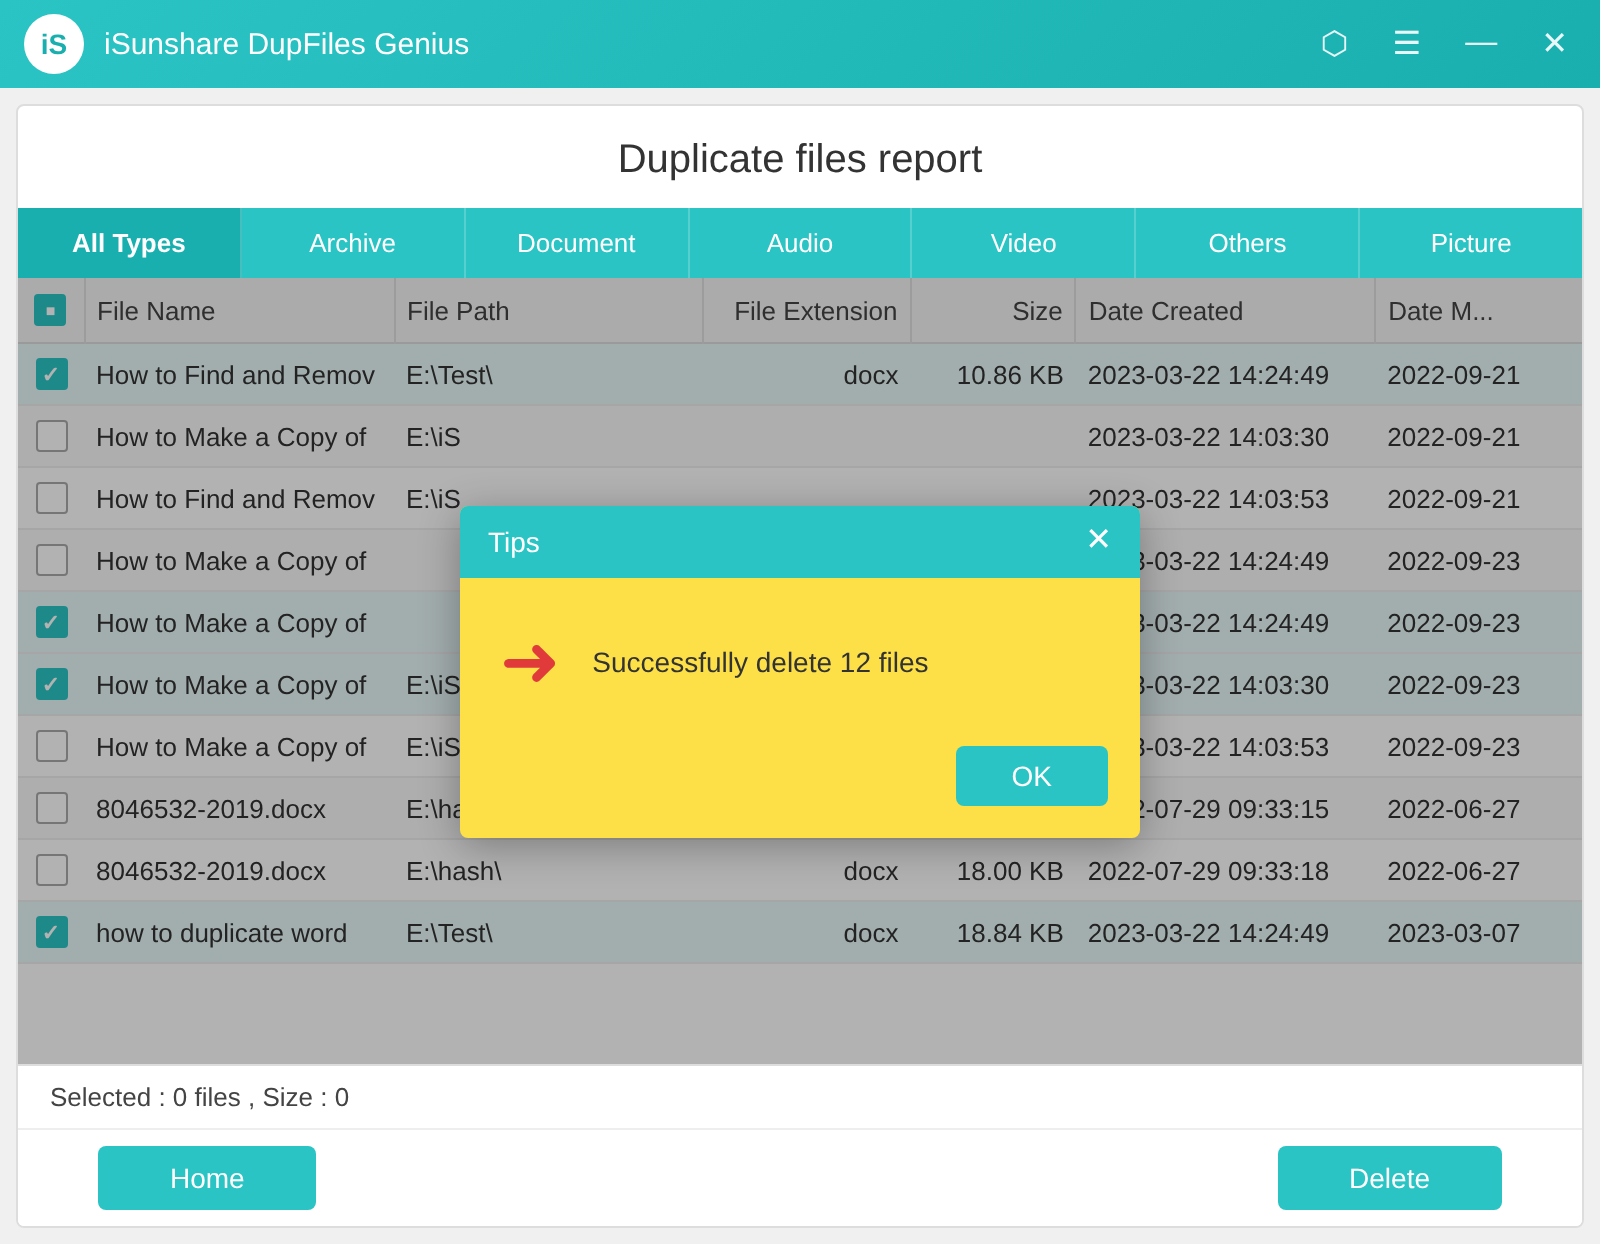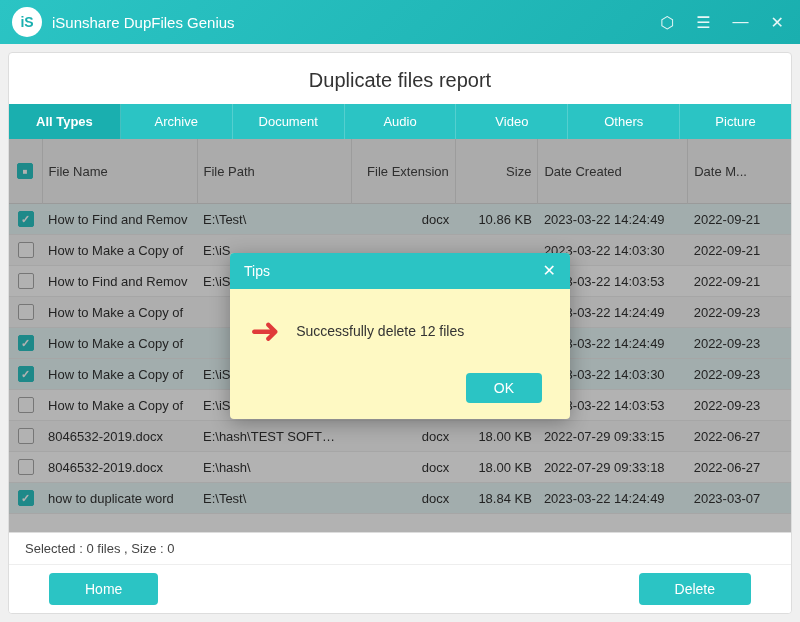--- a/index.html
+++ b/index.html
@@ -110,21 +110,21 @@
     table {
       width: 100%;
       border-collapse: collapse;
       font-size: 13px;
     }
     thead tr {
       background: #f5f5f5;
       border-bottom: 1px solid #ddd;
     }
     thead th {
-      padding: 24px 6px;
+      padding: 8px 6px;
       text-align: left;
       font-weight: 500;
       color: #444;
       border-right: 1px solid #e0e0e0;
       white-space: nowrap;
     }
     thead th:last-child { border-right: none; }
     tbody tr {
       border-bottom: 1px solid #eee;
     }
@@ -216,21 +216,21 @@
     .modal-overlay {
       position: absolute;
       top: 0; left: 0; right: 0; bottom: 0;
       background: rgba(0,0,0,0.3);
       display: flex;
       align-items: center;
       justify-content: center;
       z-index: 100;
     }
     .modal {
-      background: #fef9c3;
+      background: #fde047;
       border-radius: 4px;
       width: 340px;
       box-shadow: 0 4px 20px rgba(0,0,0,0.3);
       overflow: hidden;
     }
     .modal-header {
       background: #2bc4c4;
       padding: 10px 14px;
       display: flex;
       align-items: center;
@@ -258,21 +258,21 @@
     .modal-arrow {
       color: #e03a3a;
       font-size: 36px;
       line-height: 1;
     }
     .modal-message {
       font-size: 14px;
       color: #333;
     }
     .modal-footer {
-      padding: 8px 28px 16px;
+      padding: 8px 16px 16px;
       display: flex;
       justify-content: flex-end;
     }
     .btn-ok {
       padding: 7px 28px;
       background: #2bc4c4;
       color: white;
       border: none;
       border-radius: 4px;
       font-size: 14px;

